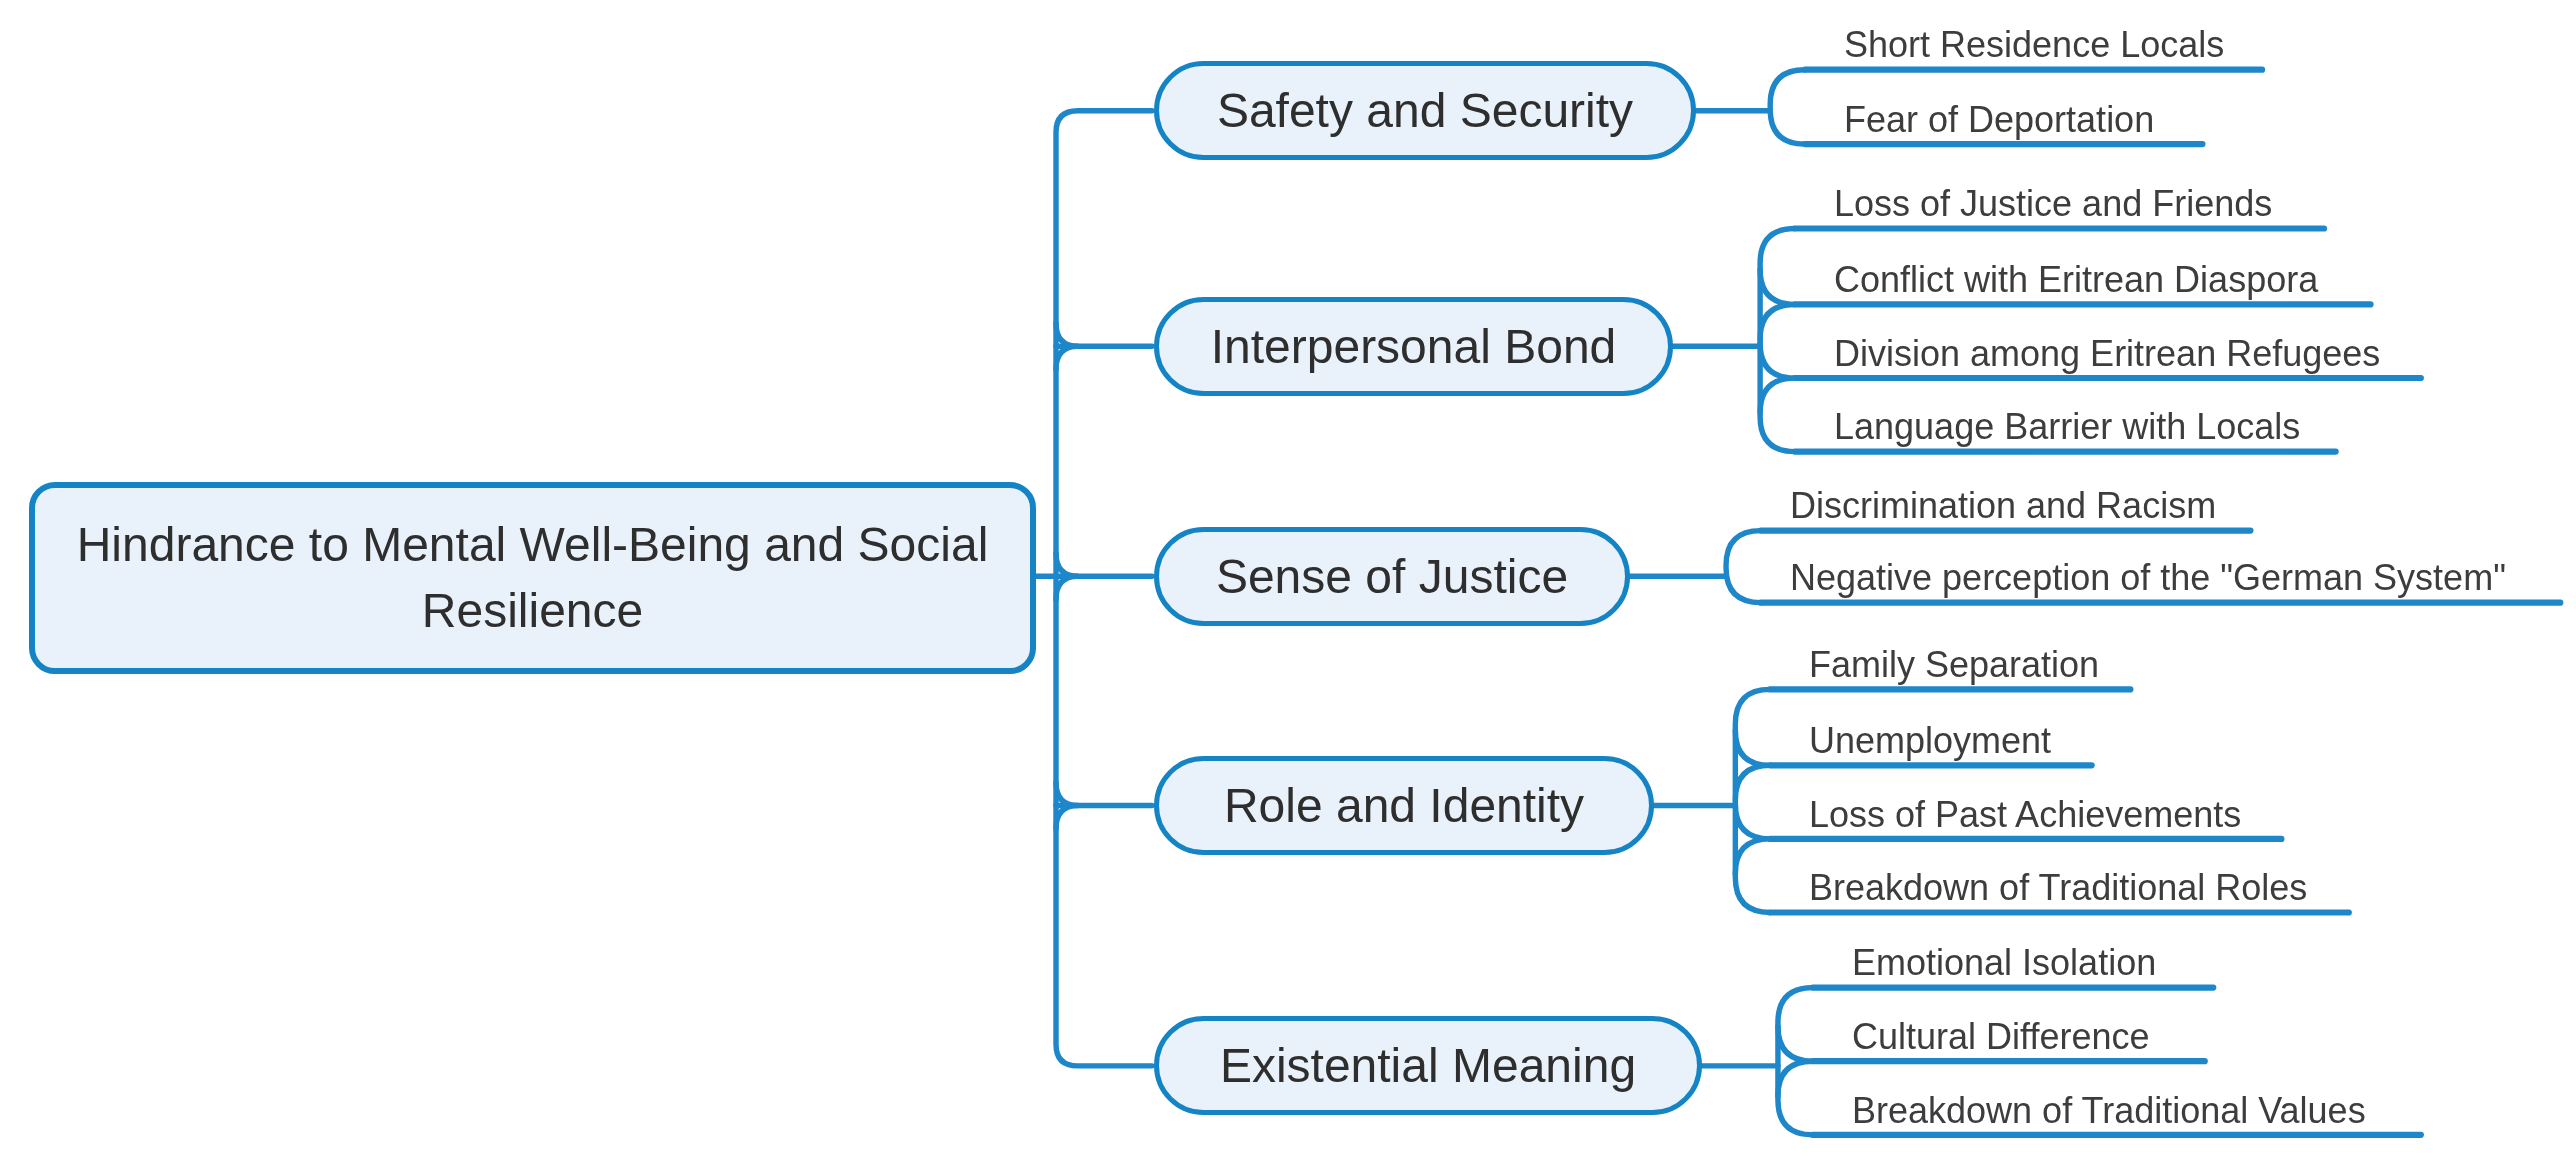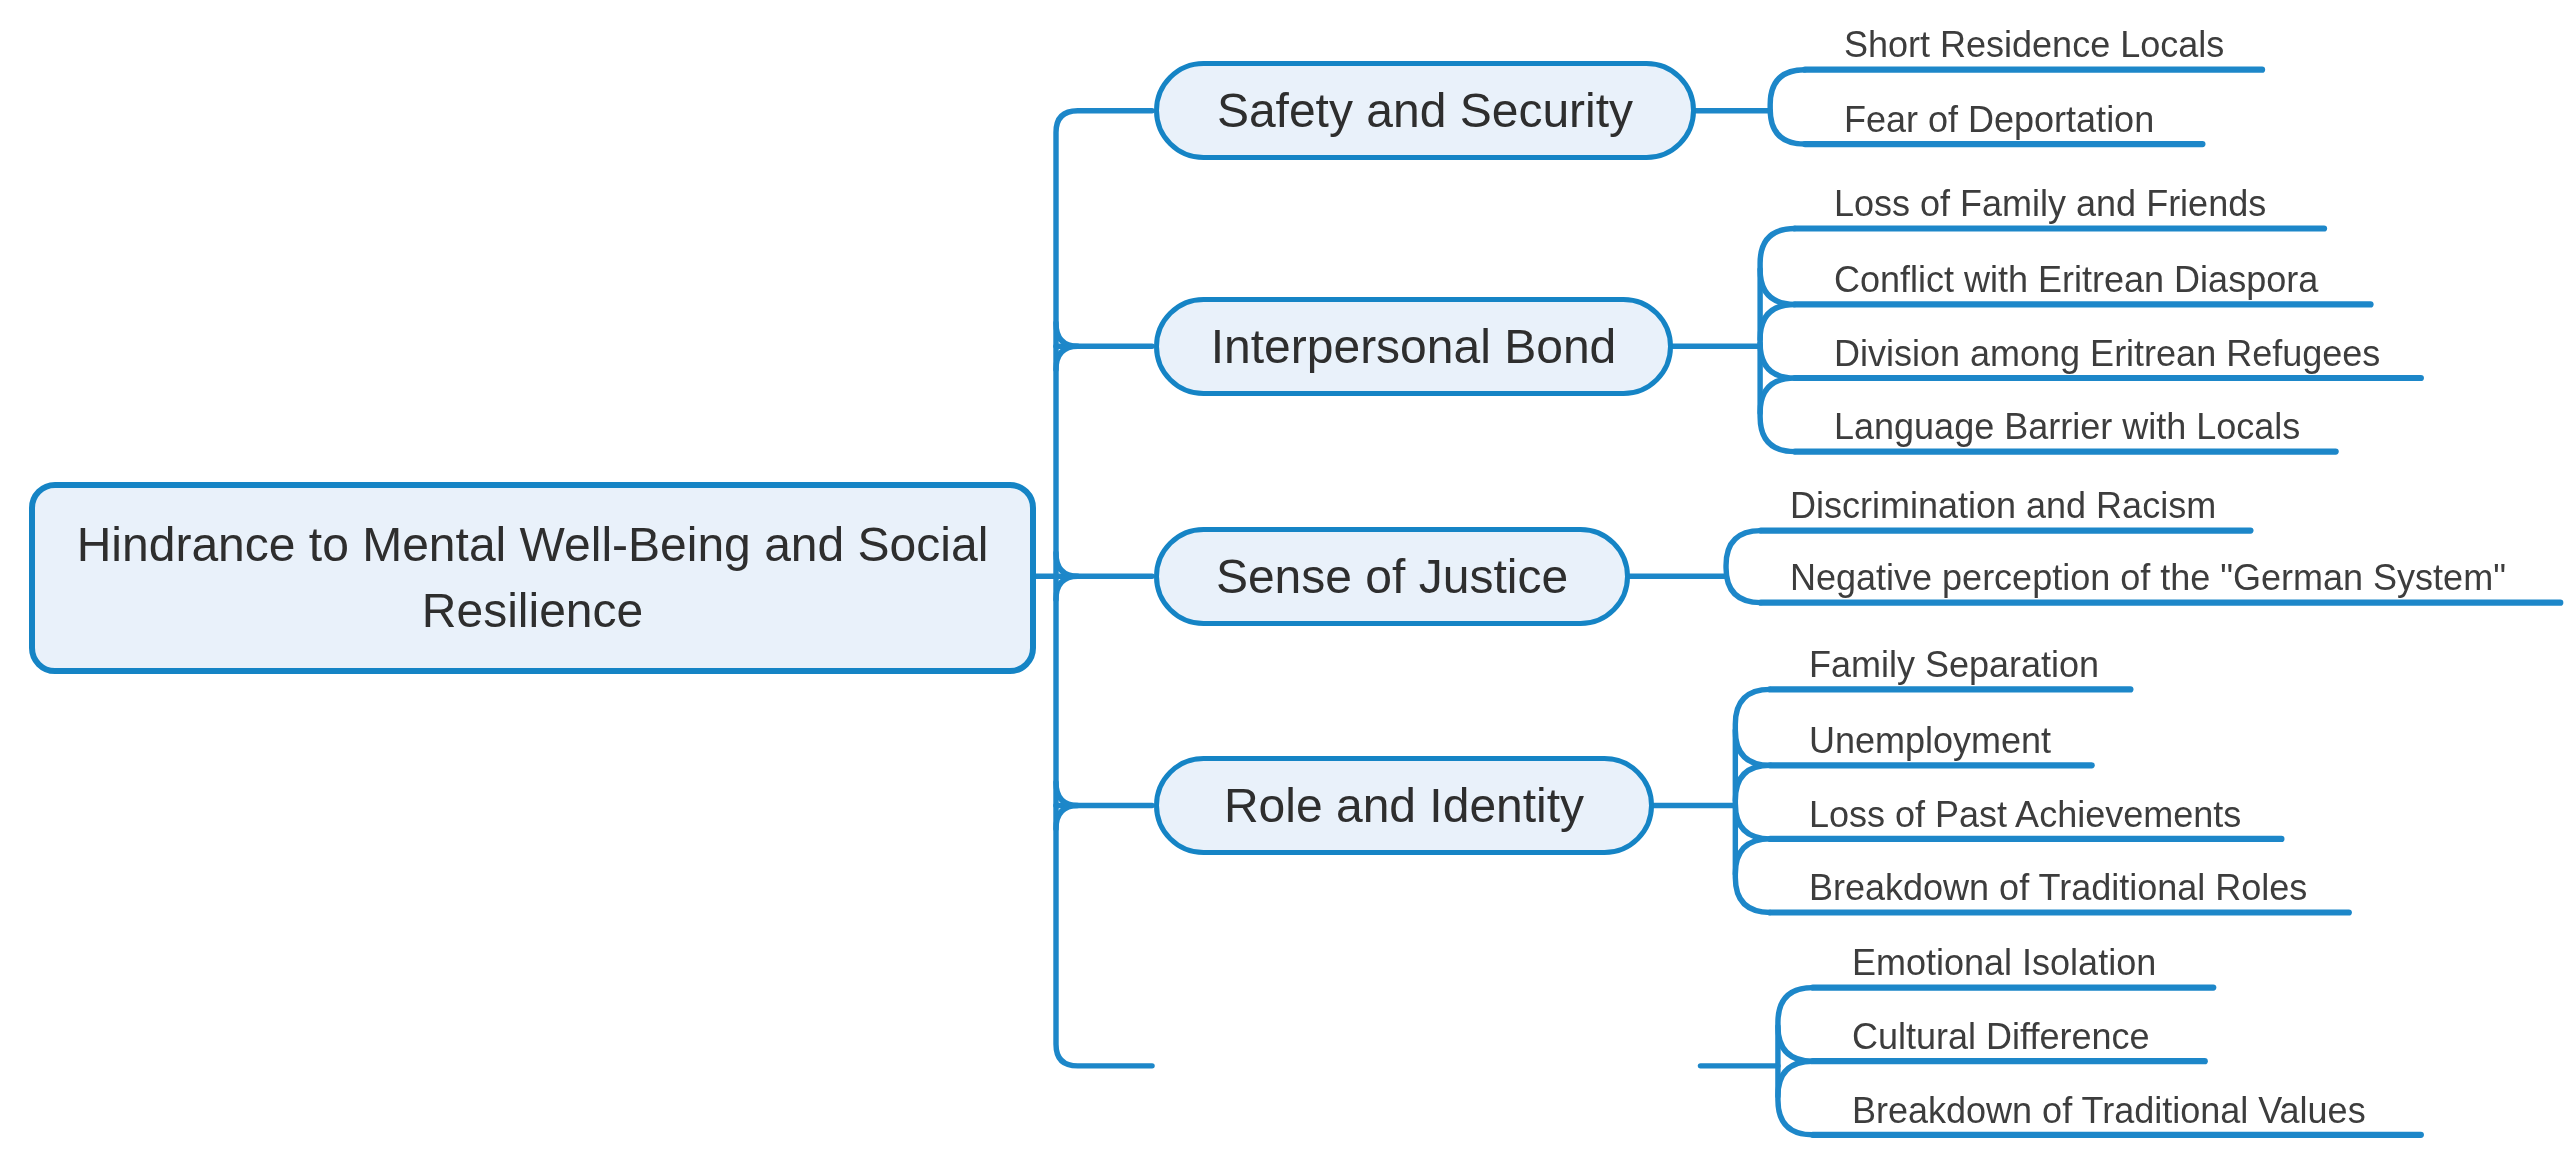--- a/index.html
+++ b/index.html
@@ -123,25 +123,28 @@
   </div>
   <div class="node branch b1">
     <span>Interpersonal Bond</span>
   </div>
   <div class="node branch b2">
     <span>Sense of Justice</span>
   </div>
   <div class="node branch b3">
     <span>Role and Identity</span>
   </div>
+  <div class="node branch b4">
+    <span>Existential Meaning</span>
+  </div>
 
   <div class="child" style="left:1844px;top:26px">Short Residence Locals</div>
   <div class="child" style="left:1844px;top:101px">Fear of Deportation</div>
 
-  <div class="child" style="left:1834px;top:185px">Loss of Family and Friends</div>
+  <div class="child" style="left:1834px;top:185px">Loss of Justice and Friends</div>
   <div class="child" style="left:1834px;top:261px">Conflict with Eritrean Diaspora</div>
   <div class="child" style="left:1834px;top:335px">Division among Eritrean Refugees</div>
   <div class="child" style="left:1834px;top:408px">Language Barrier with Locals</div>
 
   <div class="child" style="left:1790px;top:487px">Discrimination and Racism</div>
   <div class="child" style="left:1790px;top:559px">Negative perception of the "German System"</div>
 
   <div class="child" style="left:1809px;top:646px">Family Separation</div>
   <div class="child" style="left:1809px;top:722px">Unemployment</div>
   <div class="child" style="left:1809px;top:796px">Loss of Past Achievements</div>

